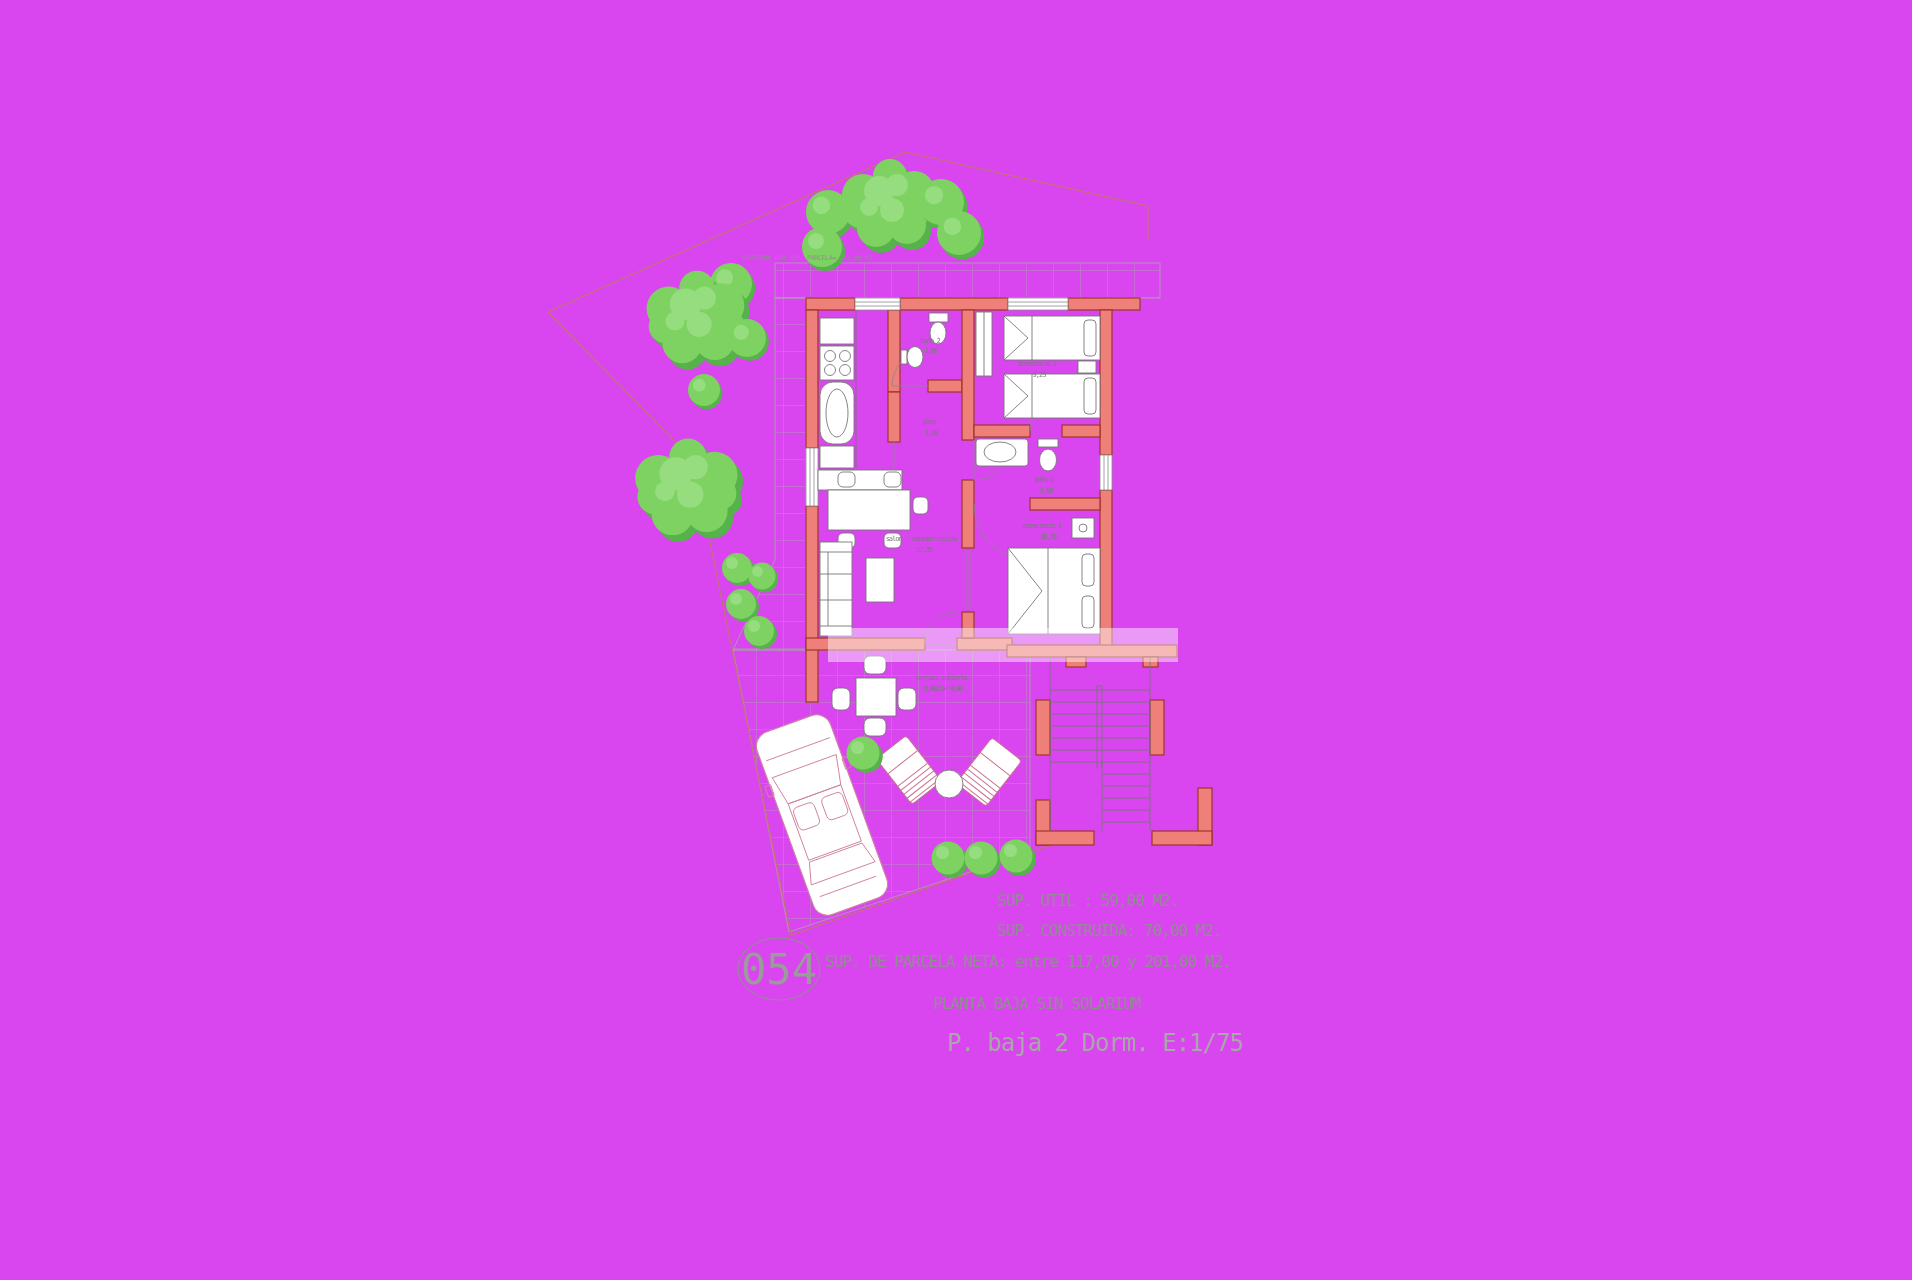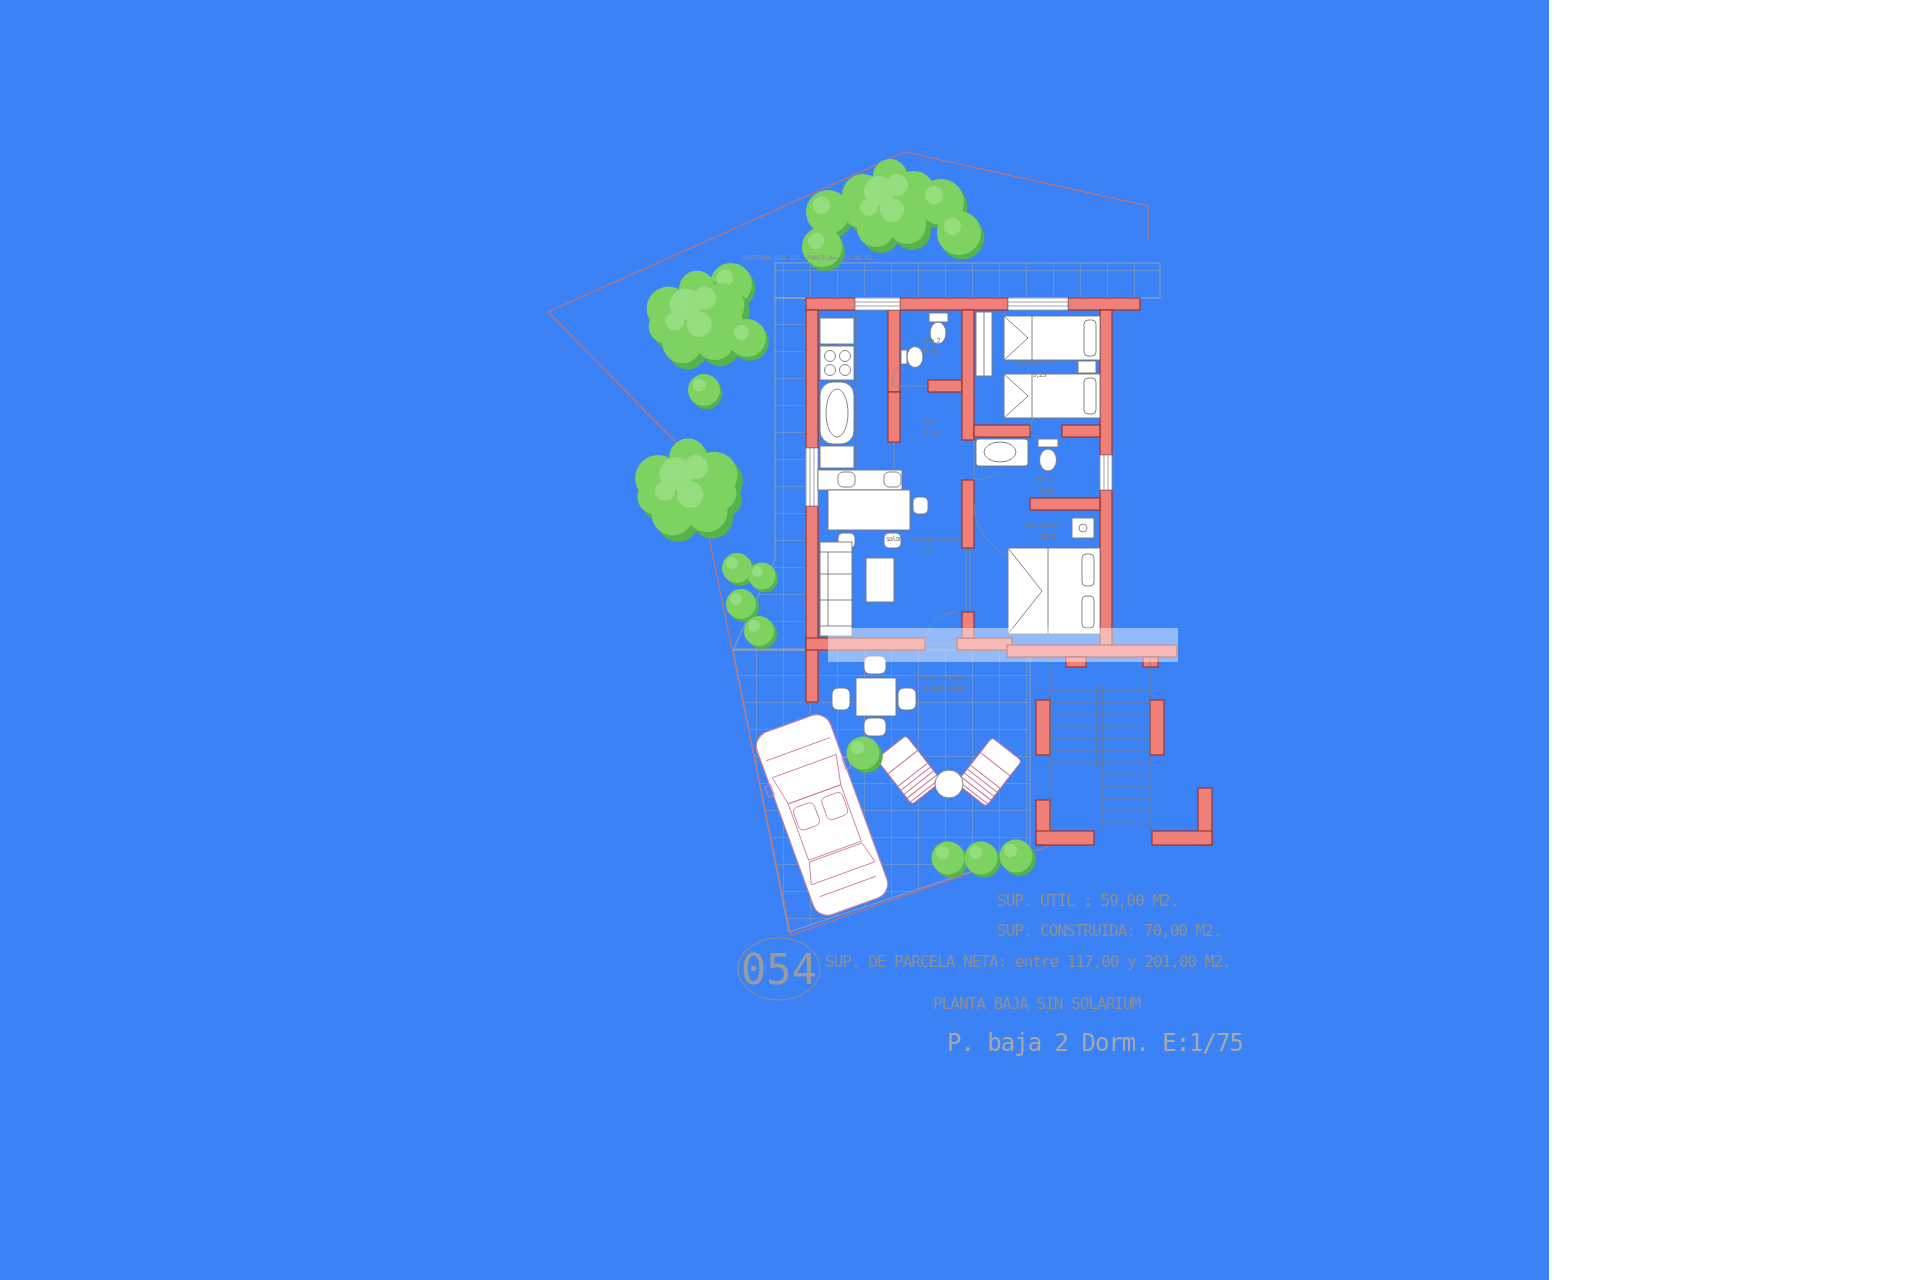--- a/index.html
+++ b/index.html
@@ -1,16 +1,16 @@
 <!DOCTYPE html>
 <html><head>
 <meta charset="utf-8">
 <style>
   html,body{margin:0;padding:0;background:#ffffff;}
-  .canvas{position:relative;width:1549px;height:1280px;background:#3b82f6;overflow:hidden;
+  .canvas{position:relative;width:1912px;height:1280px;background:#d946ef;overflow:hidden;
           font-family:"DejaVu Sans Mono", monospace;}
   svg{position:absolute;left:0;top:0;}
   text{fill:#8f8f8f;}
   .t-tiny{font-size:7px;letter-spacing:-1px;fill:#7a7a7a;}
   .t-parcel{font-size:6.5px;letter-spacing:-0.3px;fill:#8f8f8f;}
   .t-sum{font-size:16px;letter-spacing:-1px;fill:#8f8f8f;}
   .t-big{font-size:24px;letter-spacing:-1px;fill:#a8a8a8;}
   .t-num{font-size:42px;letter-spacing:0px;fill:#9b9b9b;}
   .wall{fill:#ee8079;stroke:#9e352c;stroke-width:1.2;}
   .win{fill:#ffffff;stroke:#8a8a8a;stroke-width:0.8;}

